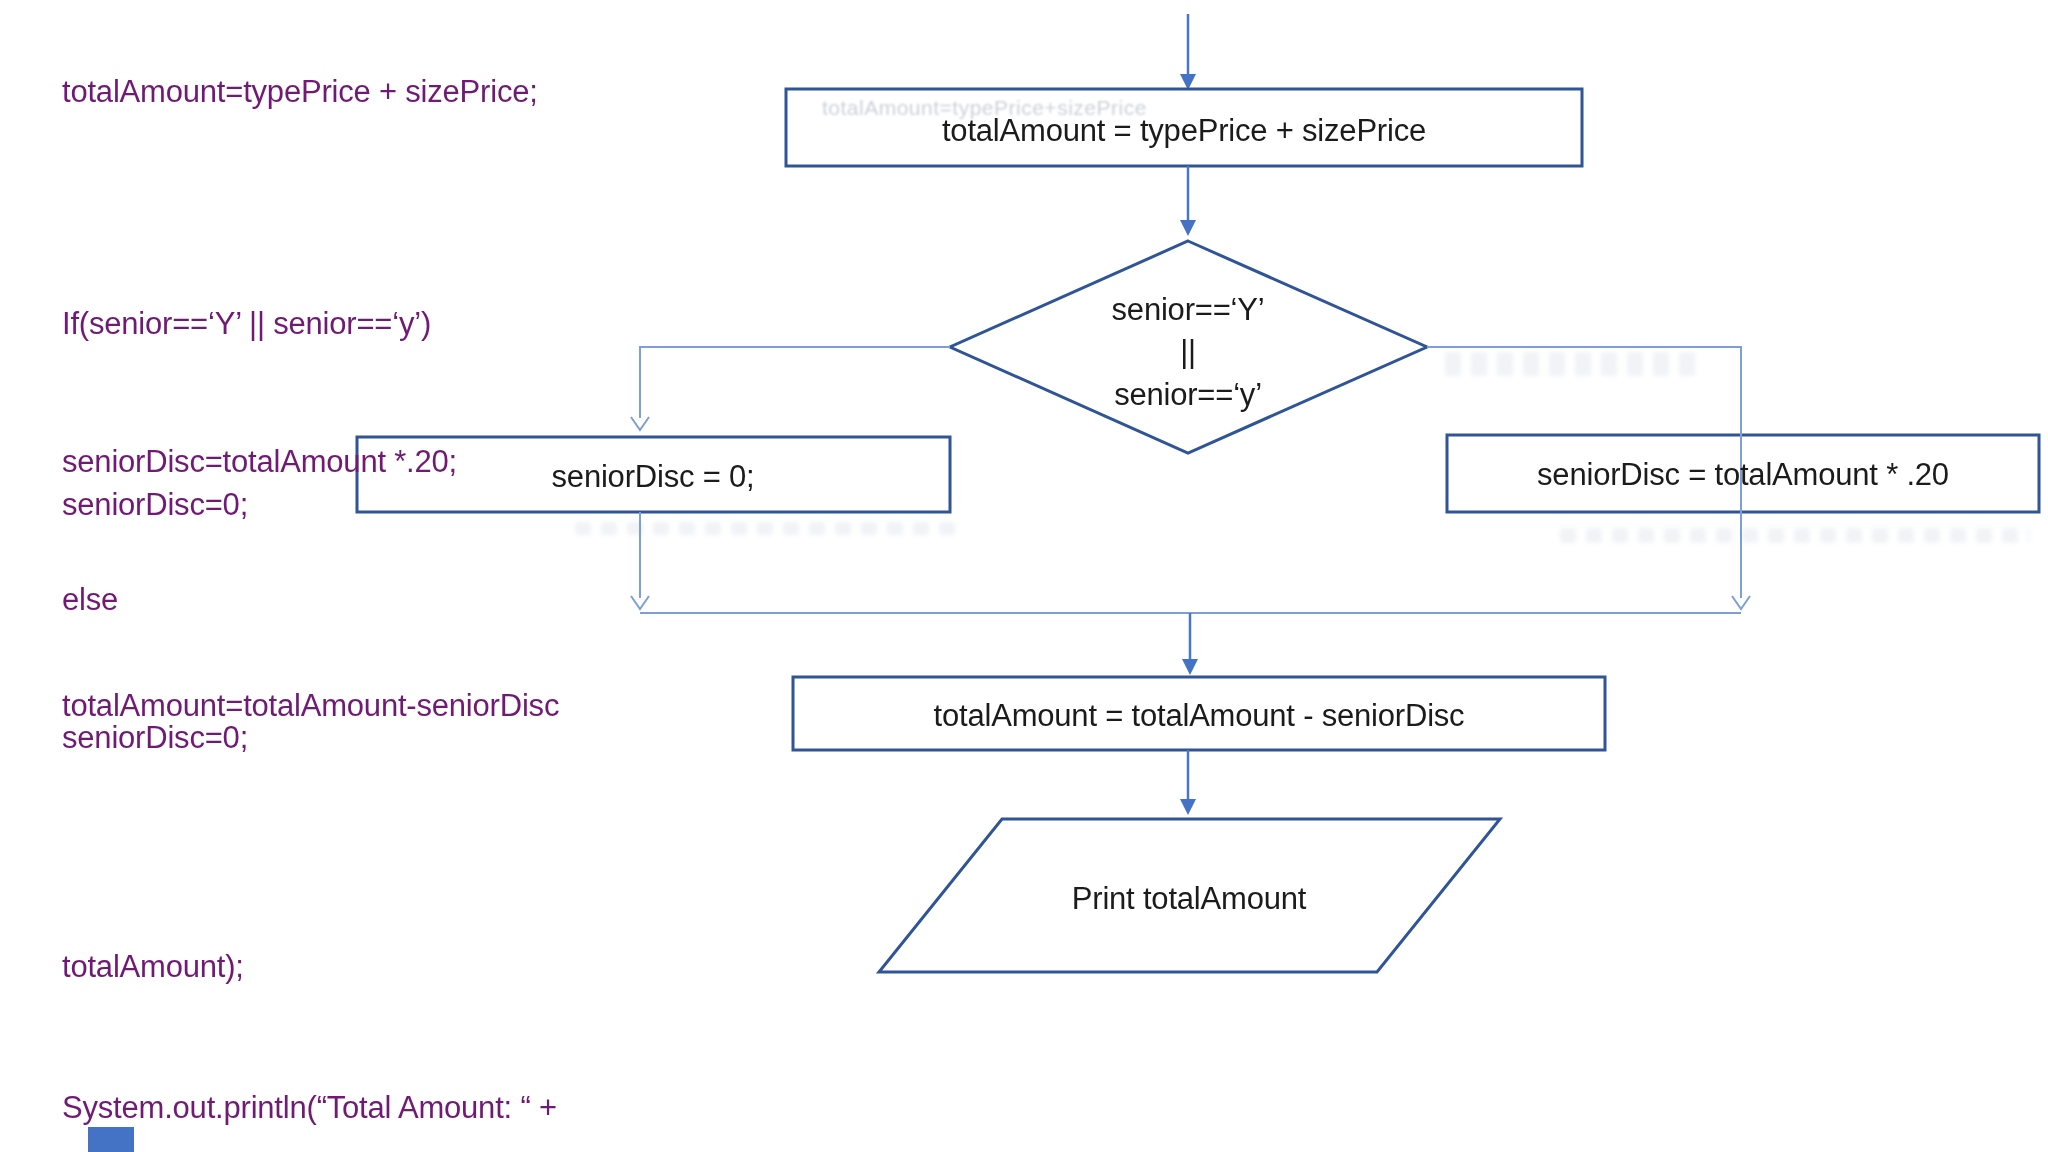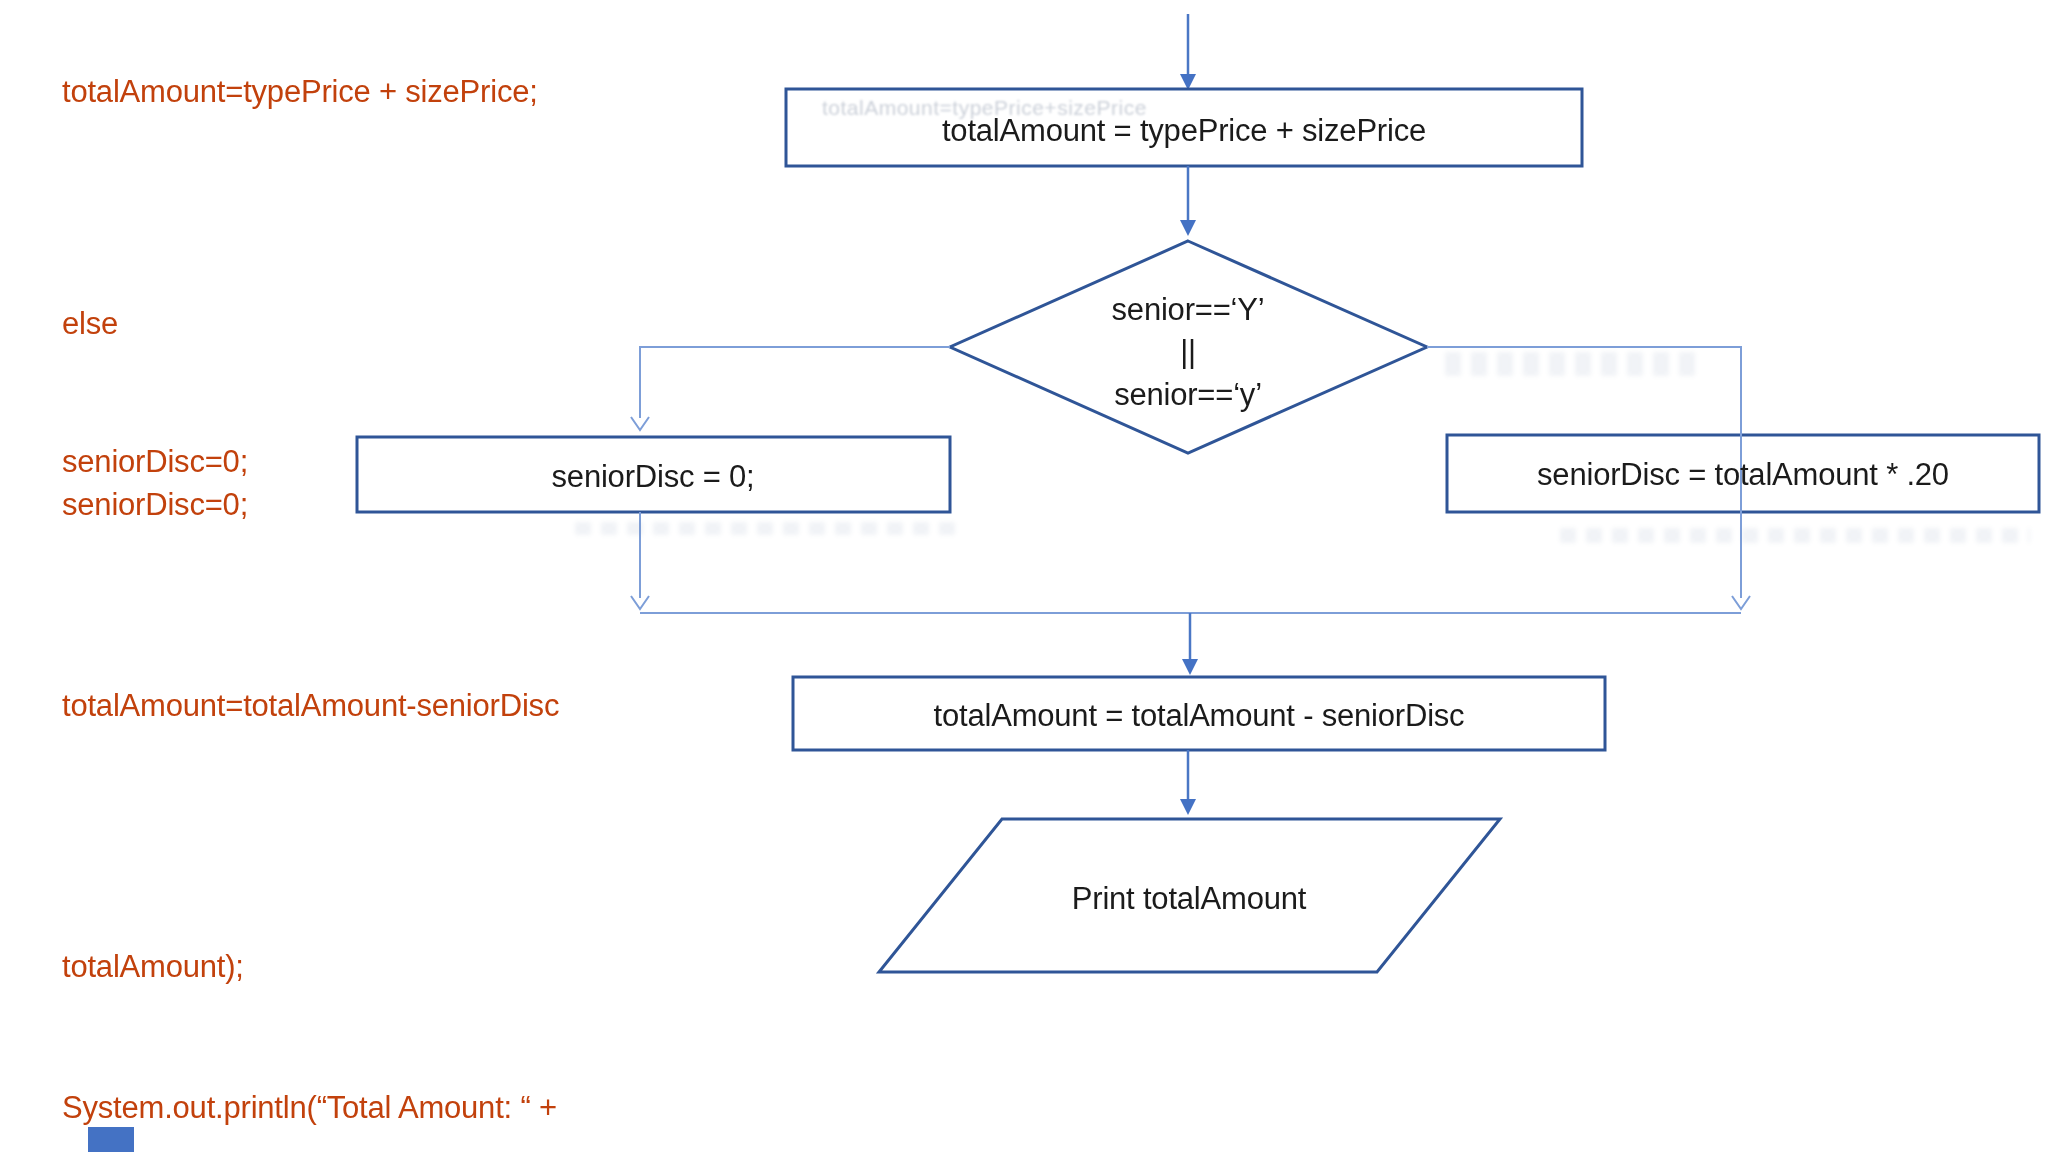--- a/index.html
+++ b/index.html
@@ -10,21 +10,21 @@
     overflow:hidden;
     font-family:"Liberation Sans",sans-serif;
   }
   #stage svg{position:absolute;left:0;top:0;}
   .codeline{
     position:absolute;
     left:62px;
     font-family:"Liberation Sans",sans-serif;
     font-size:31px;
     line-height:46px;
-    color:#c2410c;
+    color:#701a75;
     letter-spacing:-0.2px;
     white-space:pre;
   }
   .single{line-height:40px;}
   svg text{
     font-family:"Liberation Sans",sans-serif;
     font-size:31px;
     fill:#1b1b1b;
     letter-spacing:-0.2px;
   }
@@ -107,20 +107,22 @@
   </svg>
 
   <div class="ghost" style="left:822px;top:96px;">totalAmount=typePrice+sizePrice</div>
   <div class="smudge" style="left:1445px;top:352px;width:260px;height:24px;"></div>
   <div class="smudge" style="left:1560px;top:528px;width:470px;height:15px;"></div>
   <div class="smudge" style="left:575px;top:522px;width:380px;height:13px;"></div>
 
   <div class="codeline single" style="top:72px;">totalAmount=typePrice + sizePrice;</div>
 
   <div class="codeline" style="top:209px;">
+    <div>If(senior==‘Y’ || senior==‘y’)</div>
+    <div>seniorDisc=totalAmount *.20;</div>
     <div>else</div>
     <div>seniorDisc=0;</div>
   </div>
 
   <div class="codeline single" style="top:485px;">seniorDisc=0;</div>
 
   <div class="codeline single" style="top:686px;">totalAmount=totalAmount-seniorDisc</div>
 
   <div class="codeline" style="top:849px;line-height:47px;">
     <div>totalAmount);</div>

